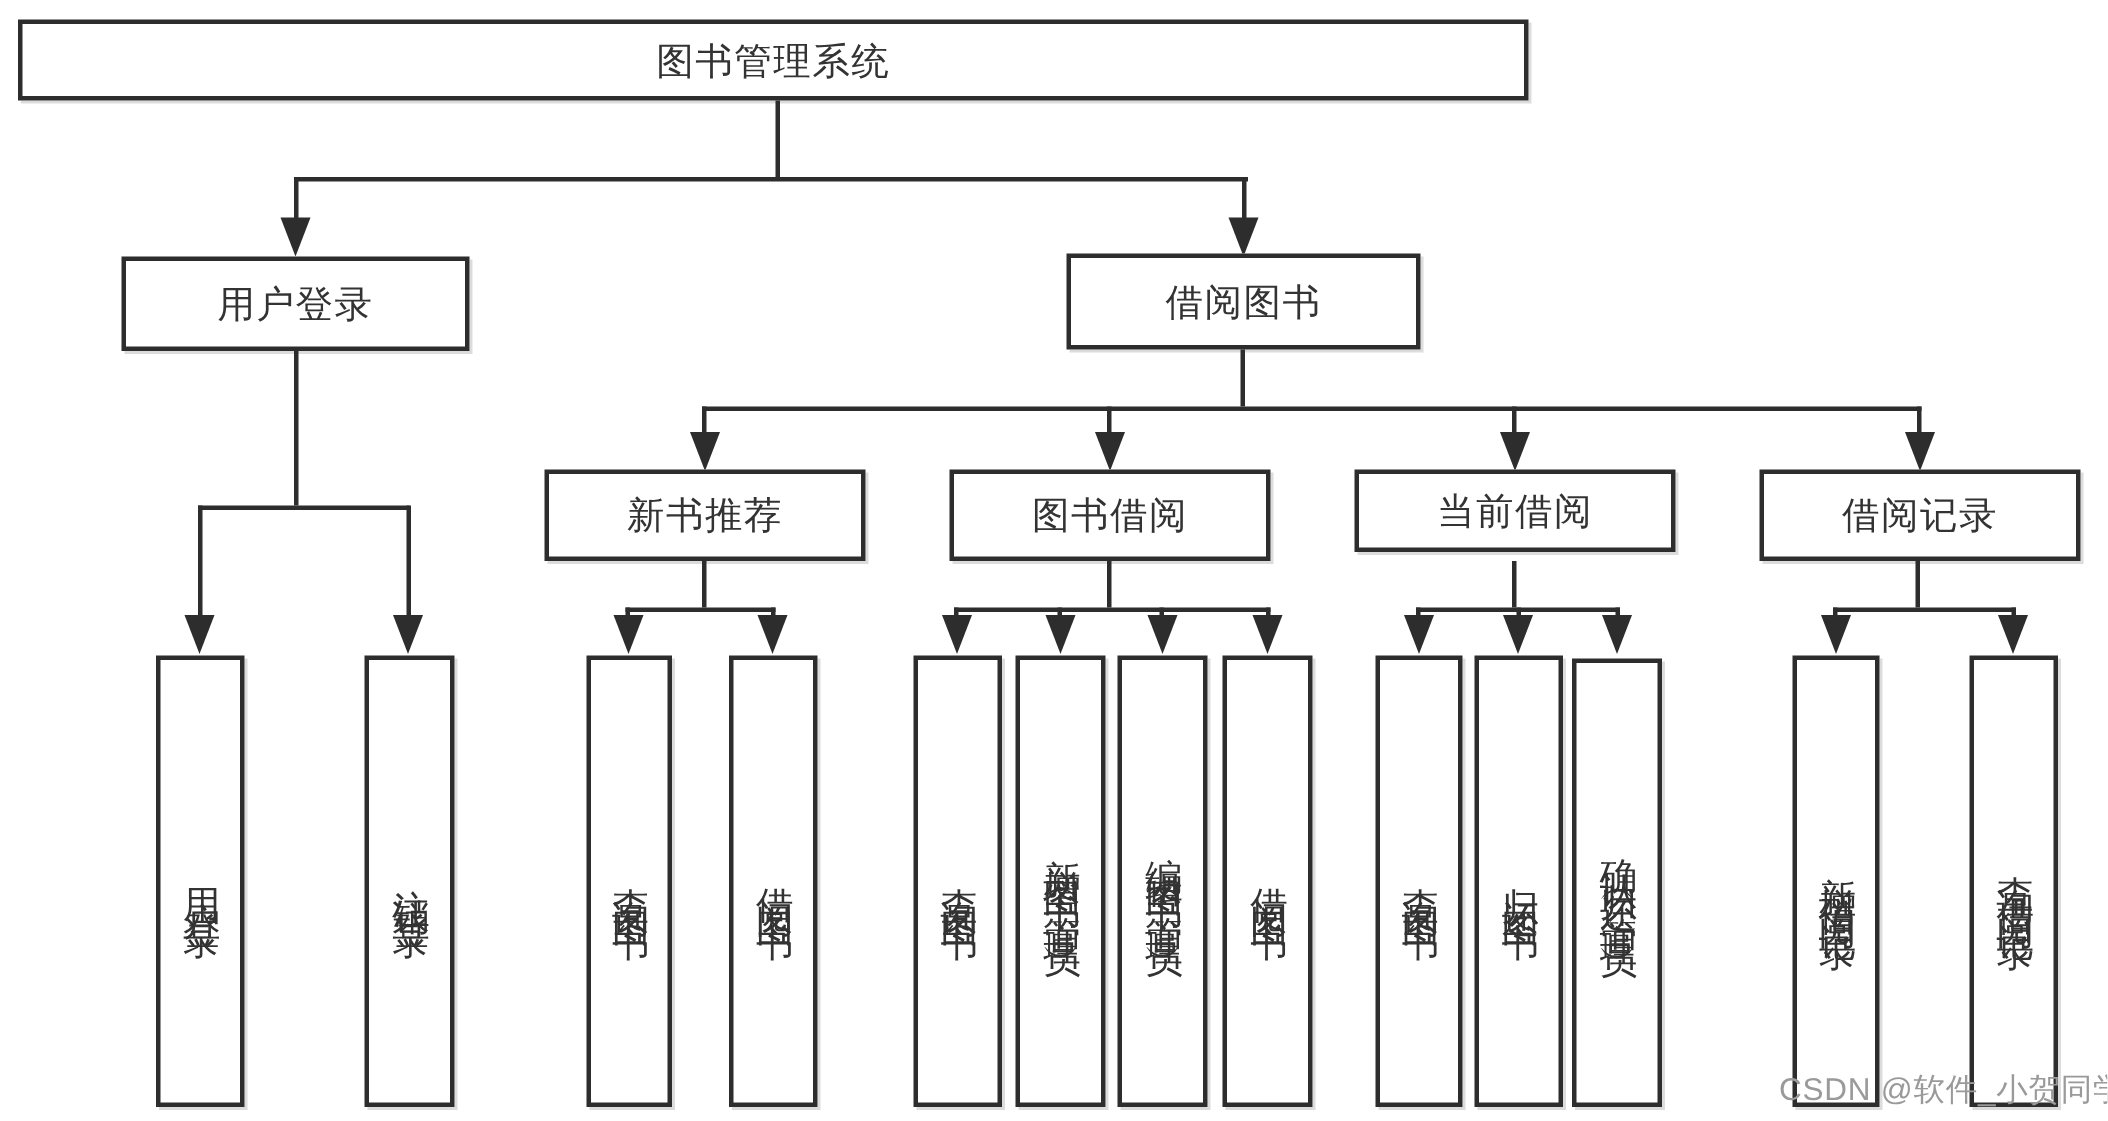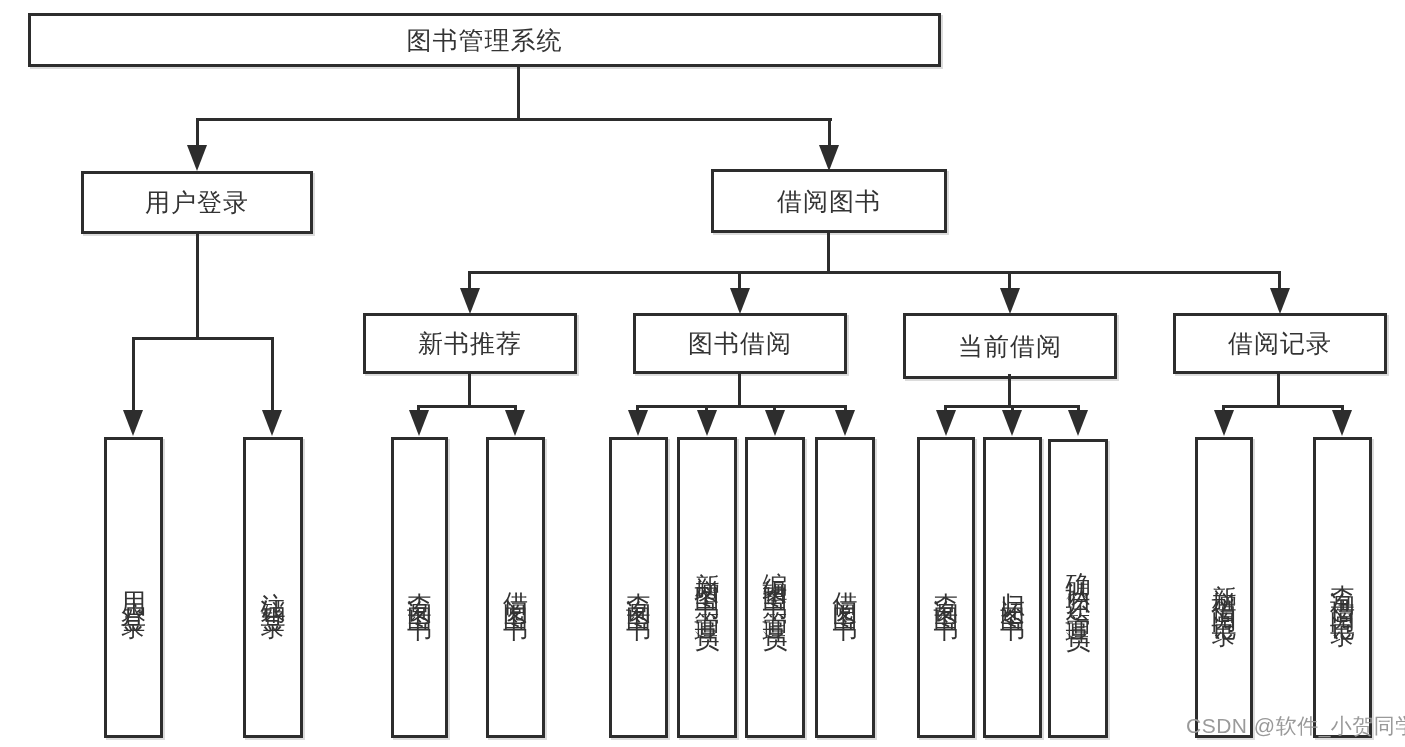--- a/index.html
+++ b/index.html
@@ -47,21 +47,21 @@
     color:var(--watermark,#9a9a9a);
     letter-spacing:0.5px;
     white-space:nowrap;
   }
 </style>
 </head>
 <body>
 
 <div class="canvas">
 
-  <div class="box hbox" style="left:28px;top:13px;width:913px;height:54px;">
+  <div class="box hbox" style="left:12px;top:13px;width:1007px;height:54px;">
     <span>图书管理系统</span>
   </div>
 
   <div class="line" style="left:517px;top:67px;width:3px;height:52px;"></div>
   <div class="line" style="left:196px;top:118px;width:636px;height:3px;"></div>
   <div class="line" style="left:196px;top:118px;width:3px;height:29px;"></div>
   <div class="arrow" style="left:187px;top:145px;"></div>
   <div class="line" style="left:828px;top:118px;width:3px;height:29px;"></div>
   <div class="arrow" style="left:819px;top:145px;"></div>
 
@@ -96,21 +96,21 @@
   <div class="arrow" style="left:1000px;top:288px;"></div>
   <div class="line" style="left:1278px;top:271px;width:3px;height:19px;"></div>
   <div class="arrow" style="left:1270px;top:288px;"></div>
 
   <div class="box hbox" style="left:633px;top:313px;width:214px;height:61px;">
     <span>图书借阅</span>
   </div>
   <div class="box hbox" style="left:363px;top:313px;width:214px;height:61px;">
     <span>新书推荐</span>
   </div>
-  <div class="box hbox" style="left:903px;top:313px;width:214px;height:66px;">
+  <div class="box hbox" style="left:903px;top:313px;width:214px;height:55px;">
     <span>当前借阅</span>
   </div>
   <div class="box hbox" style="left:1173px;top:313px;width:214px;height:61px;">
     <span>借阅记录</span>
   </div>
 
   <div class="line" style="left:468px;top:374px;width:3px;height:31px;"></div>
   <div class="line" style="left:417px;top:405px;width:100px;height:3px;"></div>
   <div class="line" style="left:417px;top:405px;width:3px;height:7px;"></div>
   <div class="arrow" style="left:409px;top:410px;"></div>

